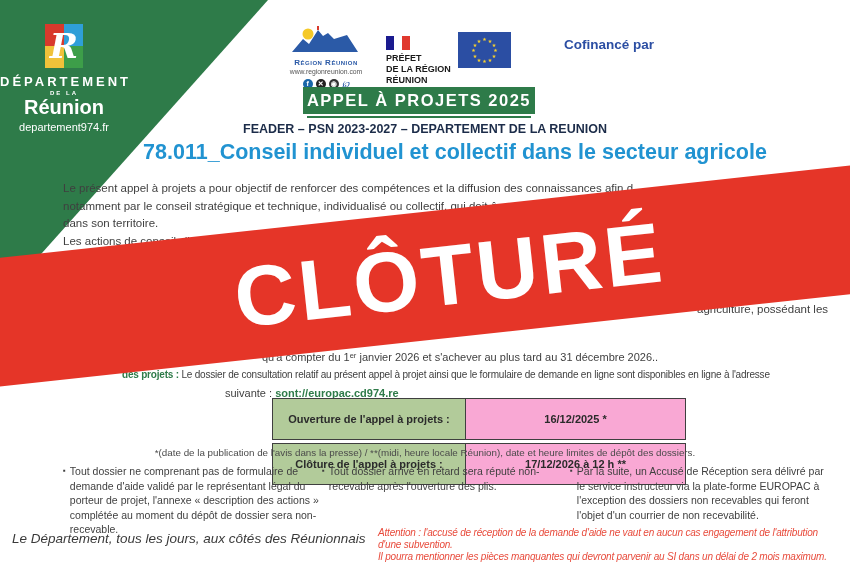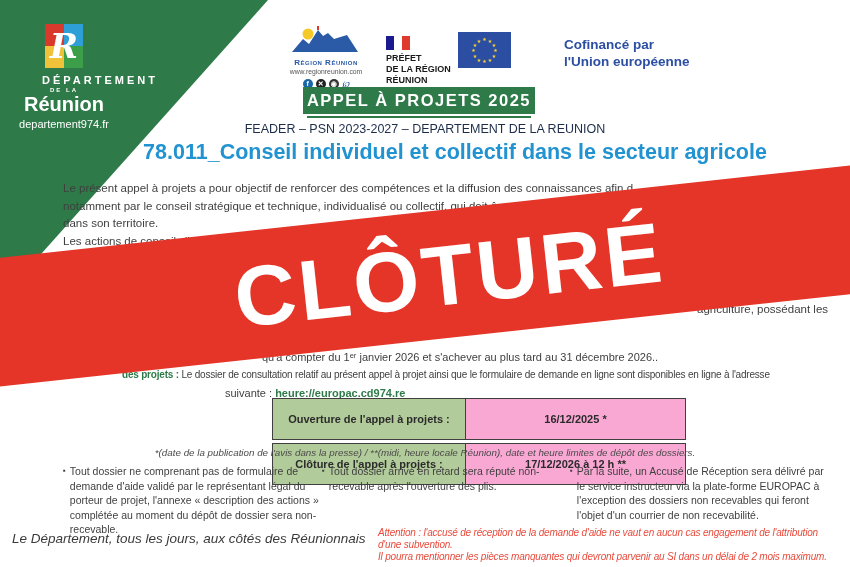--- a/index.html
+++ b/index.html
@@ -18,21 +18,21 @@
   .r-square .q { position:absolute; width:50%; height:50%; }
   .q.tl { left:0; top:0; background:#d8392c; }
   .q.tr { right:0; top:0; background:#2f9fd8; }
   .q.bl { left:0; bottom:0; background:#f0c23a; }
   .q.br { right:0; bottom:0; background:#3d9e49; }
   .r-letter {
     position:absolute; left:0; top:0; width:100%; height:100%;
     font-family:"DejaVu Serif", serif; font-style:italic; font-weight:bold;
     font-size:34px; line-height:44px; color:#fff; text-align:center;
   }
-  .dept-l1 { font-size:11px; font-weight:bold; letter-spacing:3px;padding-left:42px; }
+  .dept-l1 { font-size:13px; font-weight:bold; letter-spacing:3px; }
   .dept-l2 { font-size:6px; font-weight:bold; letter-spacing:2px; margin-top:1px; }
   .dept-l3 { font-size:20px; font-weight:bold; margin-top:0px; }
   .dept-web { font-size:11px; margin-top:2px; }
   
   .region-logo { position:absolute; left:271px; top:24px; width:110px; text-align:center; }
   .region-name { font-size:8px; font-weight:bold; color:#2b5aa7; letter-spacing:.5px; font-variant:small-caps; }
   .region-web { font-size:6.8px; color:#555; margin-top:1px; }
   .social-row { margin-top:2px; display:flex; justify-content:center; gap:3px; align-items:center; }
   .sicon { width:10px; height:10px; border-radius:50%; color:#fff; font-size:7px; line-height:10px;
            text-align:center; font-weight:bold; display:inline-block; }
@@ -54,21 +54,21 @@
   .ap-banner {
     position:absolute; left:303px; top:87px; width:232px; height:27px;
     background:#2e7b49; color:#fff; font-weight:bold; font-size:16.5px;
     letter-spacing:1.5px; text-align:center; line-height:27px;
   }
   .ap-banner::after {
     content:""; position:absolute; left:4px; right:4px; bottom:-4px; height:2px; background:#2e7b49;
   }
   
   .program { position:absolute; left:0; top:122px; width:850px; text-align:center;
-             font-size:12.5px; font-weight:normal; color:#1c2c49; }
+             font-size:12.5px; font-weight:bold; color:#1c2c49; }
   .title { position:absolute; left:55px; top:140px; width:800px; text-align:center;
            font-size:21.5px; font-weight:bold; color:#2193d1; }
   
   .body-par { position:absolute; left:63px; top:180px; width:740px;
               font-size:11.5px; line-height:17.5px; color:#3f3f3f; }
   .frag-right { position:absolute; left:697px; top:303px; font-size:11.5px; white-space:nowrap; }
   .dates-line { position:absolute; left:262px; top:351px; font-size:11px; white-space:nowrap; }
   .dossier-line { position:absolute; left:122px; top:369px; font-size:10px;
                   letter-spacing:-0.2px; white-space:nowrap; }
   .dossier-line2 { position:absolute; left:225px; top:387px; font-size:11px; white-space:nowrap; }
@@ -84,21 +84,21 @@
     font-size:85px; font-weight:bold; letter-spacing:3px; color:#ffffff; line-height:132px;
   }
   
   .dates-table { position:absolute; left:272px; top:398px; width:414px; }
   .trow { display:flex; margin-bottom:3px; }
   .tcell { border:1.5px solid #3f3f3f; font-size:11px; font-weight:bold; color:#2b2b2b;
            text-align:center; padding:14px 2px; }
   .tlabel { width:193px; background:#b2cb9a; border-right:none; }
   .tvalue { width:221px; background:#f9a8d4; }
   .footnote { position:absolute; left:0; top:447px; width:850px; text-align:center;
-              font-style:italic; font-size:9.8px; color:#4a4a4a; }
+              font-size:9.8px; color:#4a4a4a; }
   
   .bullet { position:absolute; top:464px; display:flex; font-size:10.5px; line-height:14.5px; color:#3f3f3f; }
   .bullet .mark { margin-right:4px; font-size:8px; line-height:14.5px; }
   .b1 { left:63px;  width:260px; }
   .b2 { left:322px; width:234px; }
   .b3 { left:570px; width:262px; }
   
   .slogan { position:absolute; left:12px; top:531px; font-size:13.5px; font-weight:normal;
             font-style:italic; color:#3a3a3a; }
   .warning { position:absolute; left:378px; top:527px; width:465px; font-style:italic;
@@ -166,42 +166,41 @@
       <text x="26.5" y="31">★</text>
         <text x="21" y="29.5">★</text>
         <text x="17" y="25.5">★</text>
       <text x="15.5" y="20">★</text>
         <text x="17" y="14.5">★</text>
         <text x="21" y="10.5">★</text>
     </g>
   </svg>
   <div class="eu-text">
     <div>Cofinancé par</div>
-    <div>l'Union européenne</div>
   </div>
 
   <div class="ap-banner">APPEL À PROJETS 2025</div>
 
   <div class="program">FEADER – PSN 2023-2027 – DEPARTEMENT DE LA REUNION</div>
   <div class="title">78.011_Conseil individuel et collectif dans le secteur agricole</div>
 
   <div class="body-par">
     <div>Le présent appel à projets a pour objectif de renforcer des compétences et la diffusion des connaissances afin d</div>
     <div>notamment par le conseil stratégique et technique, individualisé ou collectif, qui doit ê</div>
     <div>dans son territoire.</div>
     <div>Les actions de conseil s'inscri</div>
   </div>
   <div class="frag-right">agriculture, possédant les</div>
   <div class="dates-line">qu'à compter du 1ᵉʳ janvier 2026 et s'achever au plus tard au 31 décembre 2026..</div>
 
   <div class="dossier-line">
     <span class="green-b">des projets :</span><span> Le dossier de consultation relatif au présent appel à projet ainsi que le formulaire de demande en ligne sont disponibles en ligne à l'adresse</span>
   </div>
   <div class="dossier-line2">
-    <span>suivante : </span><a href="#" class="link-green">heure://europac.cd974.re</a>
+    <span>suivante : </span><a href="#" class="link-green">sont://europac.cd974.re</a>
   </div>
 
   <div class="ribbon">
     <div class="stamp">CLÔTURÉ</div>
   </div>
 
   <div class="dates-table">
     <div class="trow">
       <div class="tcell tlabel">Ouverture de l'appel à projets :</div>
       <div class="tcell tvalue">16/12/2025 *</div>

